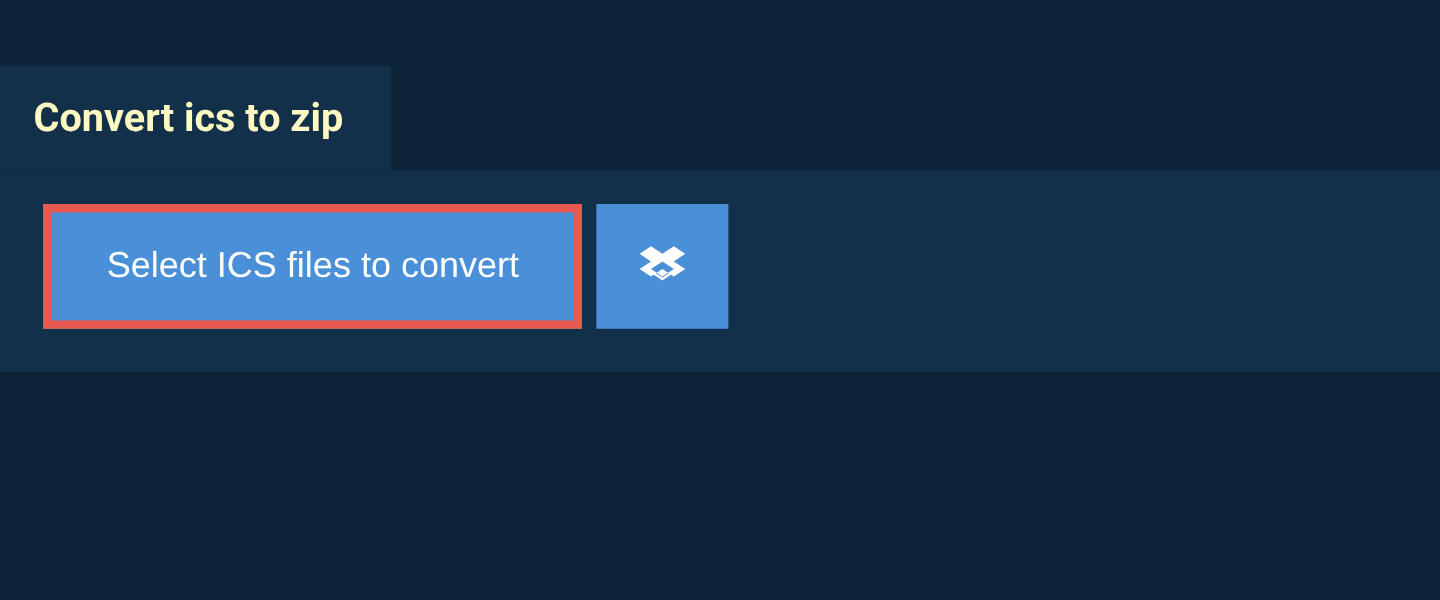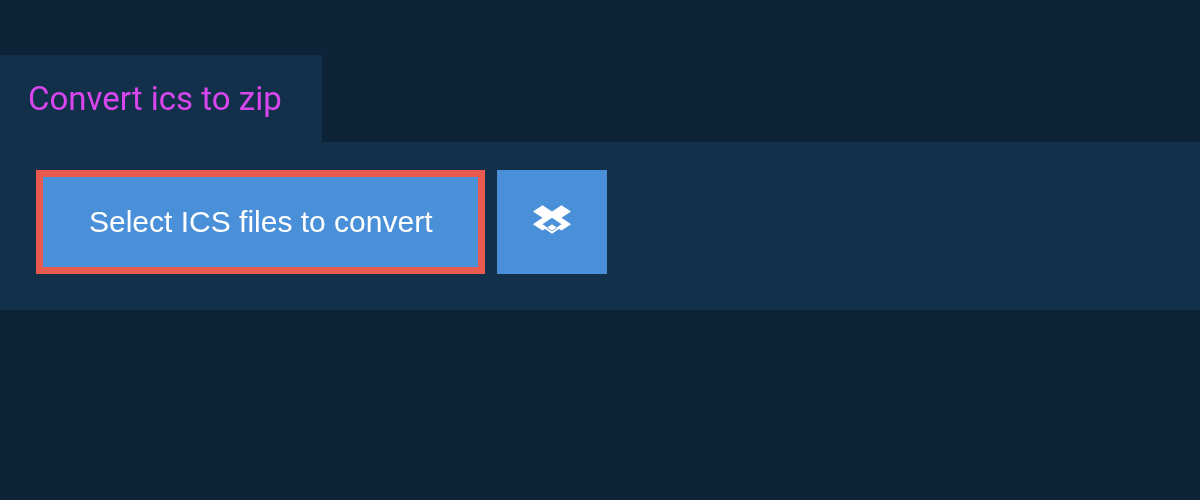--- a/index.html
+++ b/index.html
@@ -15,23 +15,23 @@
       overflow: hidden;
     }
     .tab {
       display: inline-block;
       background: #13304a;
       padding: 24px 40px 24px 28px;
       margin-top: 55px;
       margin-left: 0;
     }
     .tab-label {
-      color: #d946ef;
+      color: #fef9c3;
       font-size: 33px;
-      font-weight: 400;
+      font-weight: 700;
     }
     .panel {
       background: #13304a;
       padding: 28px 36px 36px 36px;
       width: 100%;
     }
     .button-row {
       display: flex;
       gap: 12px;
       align-items: stretch;

